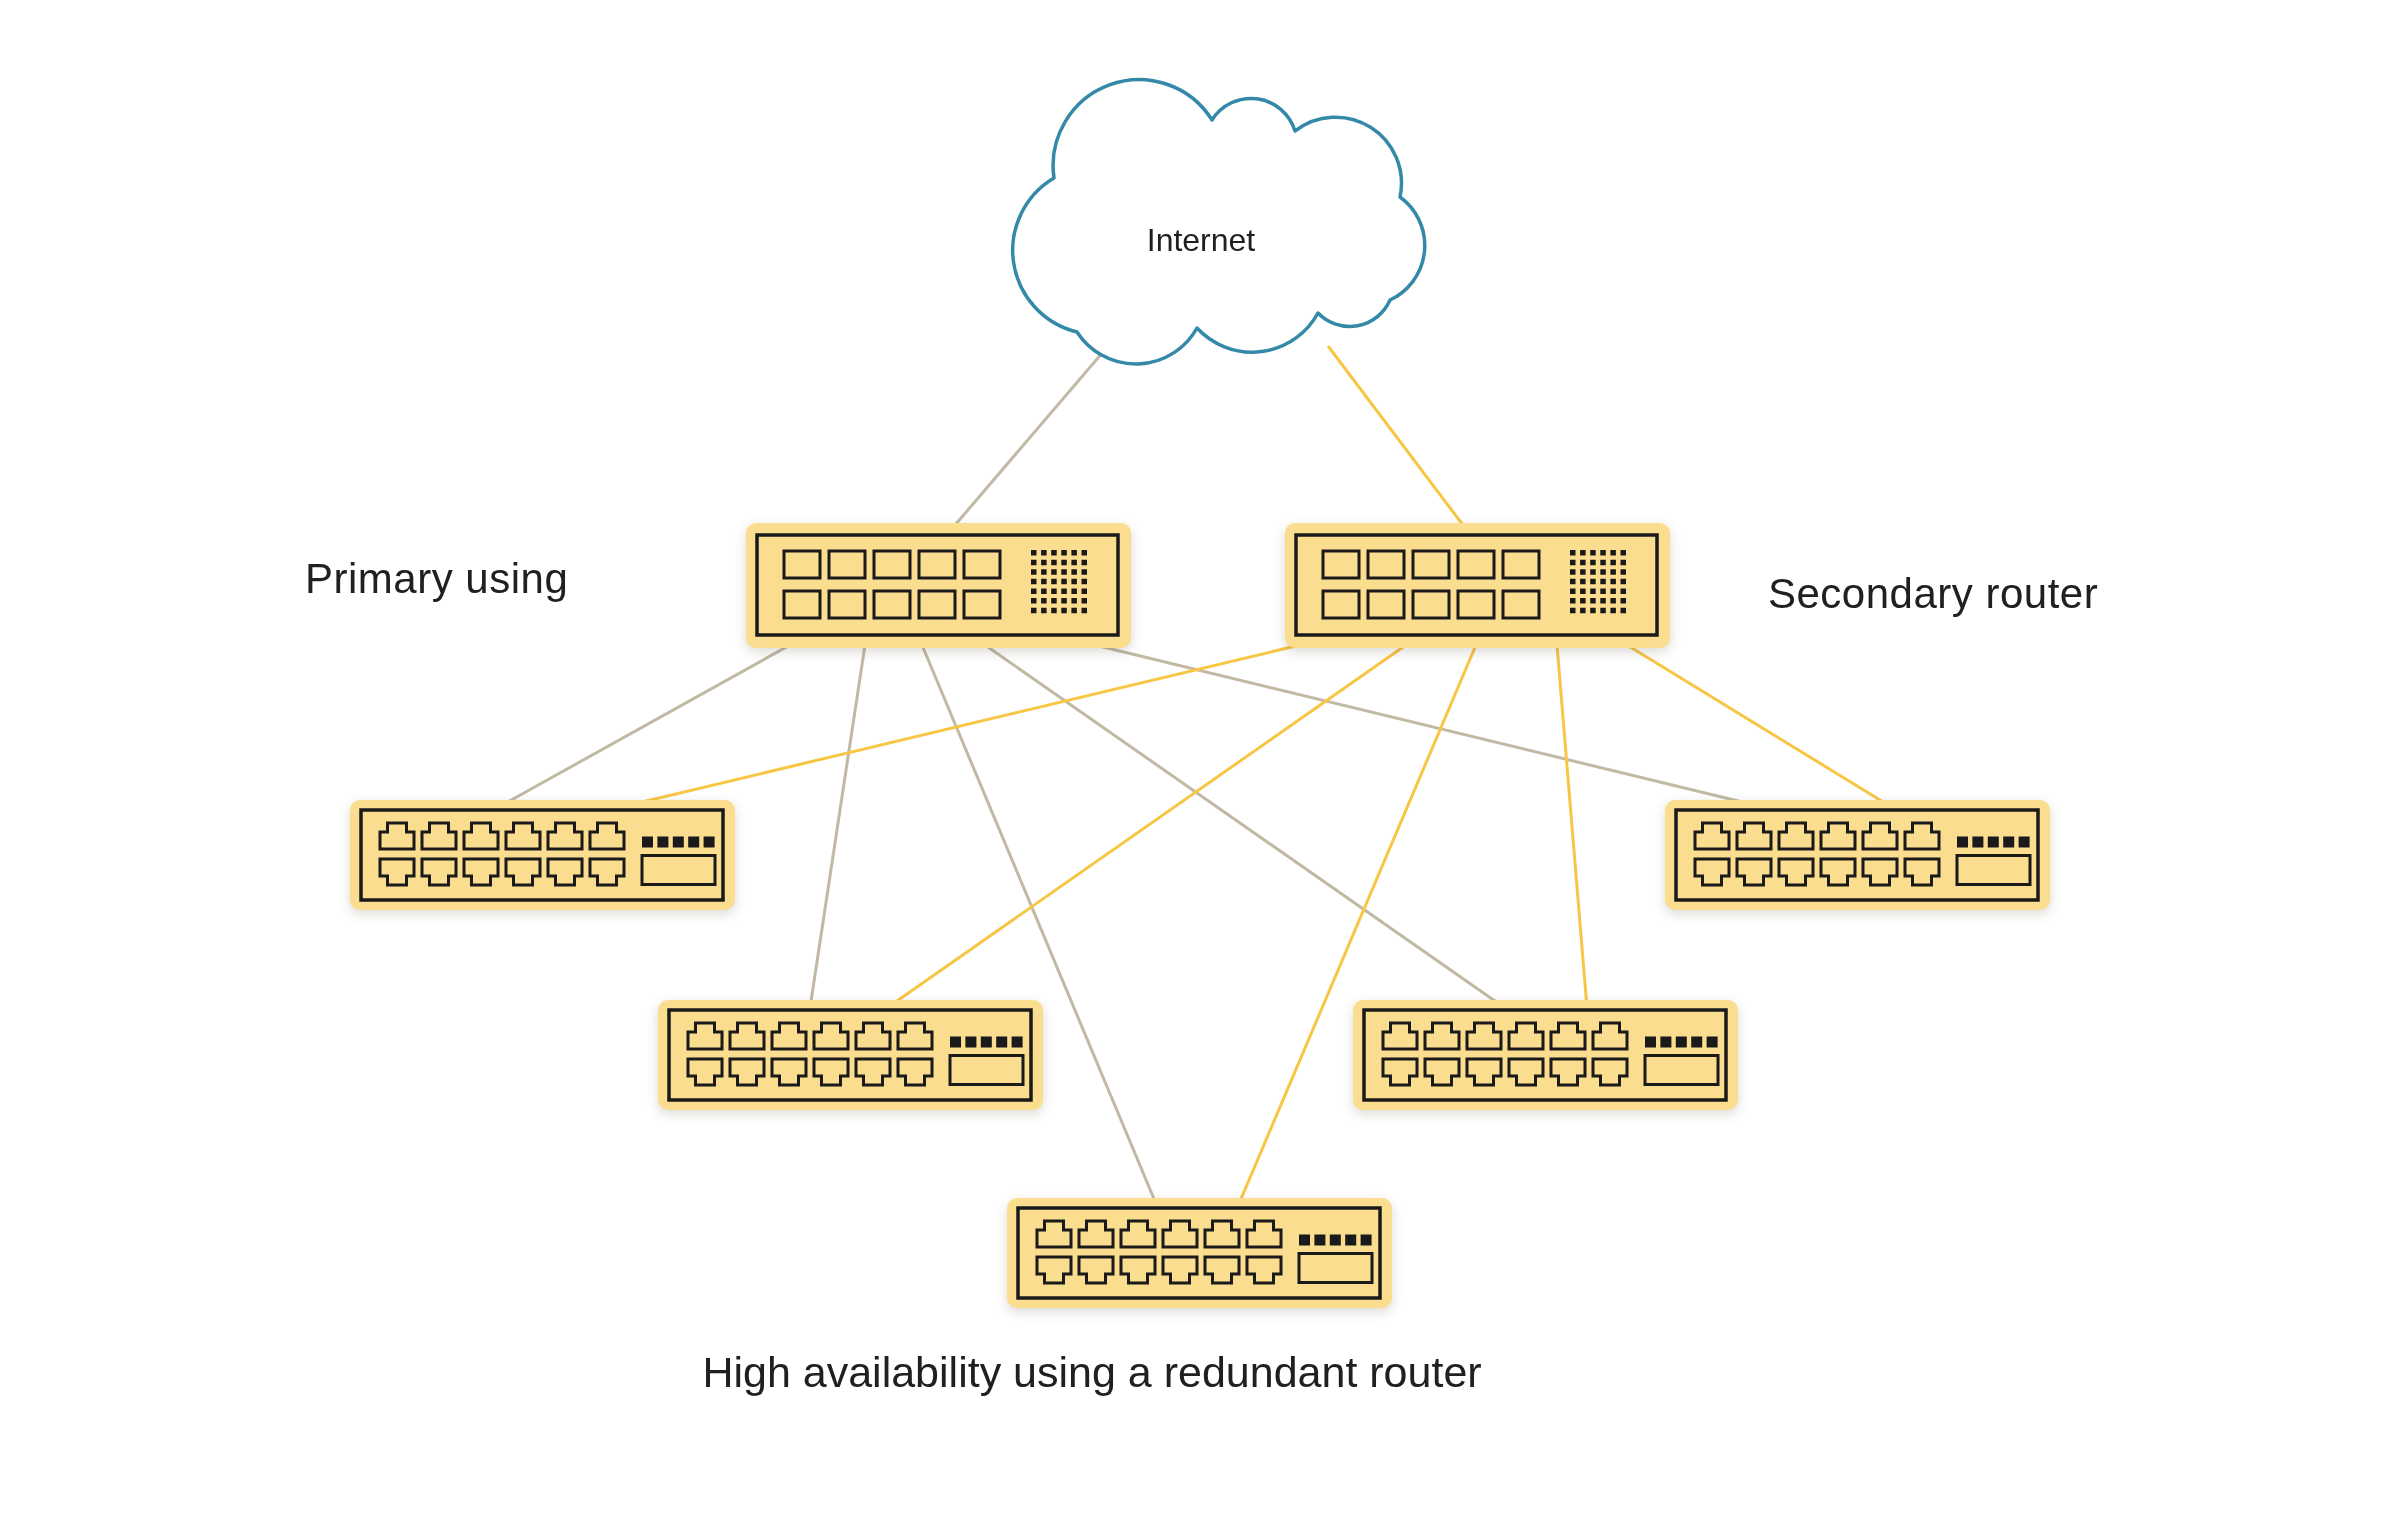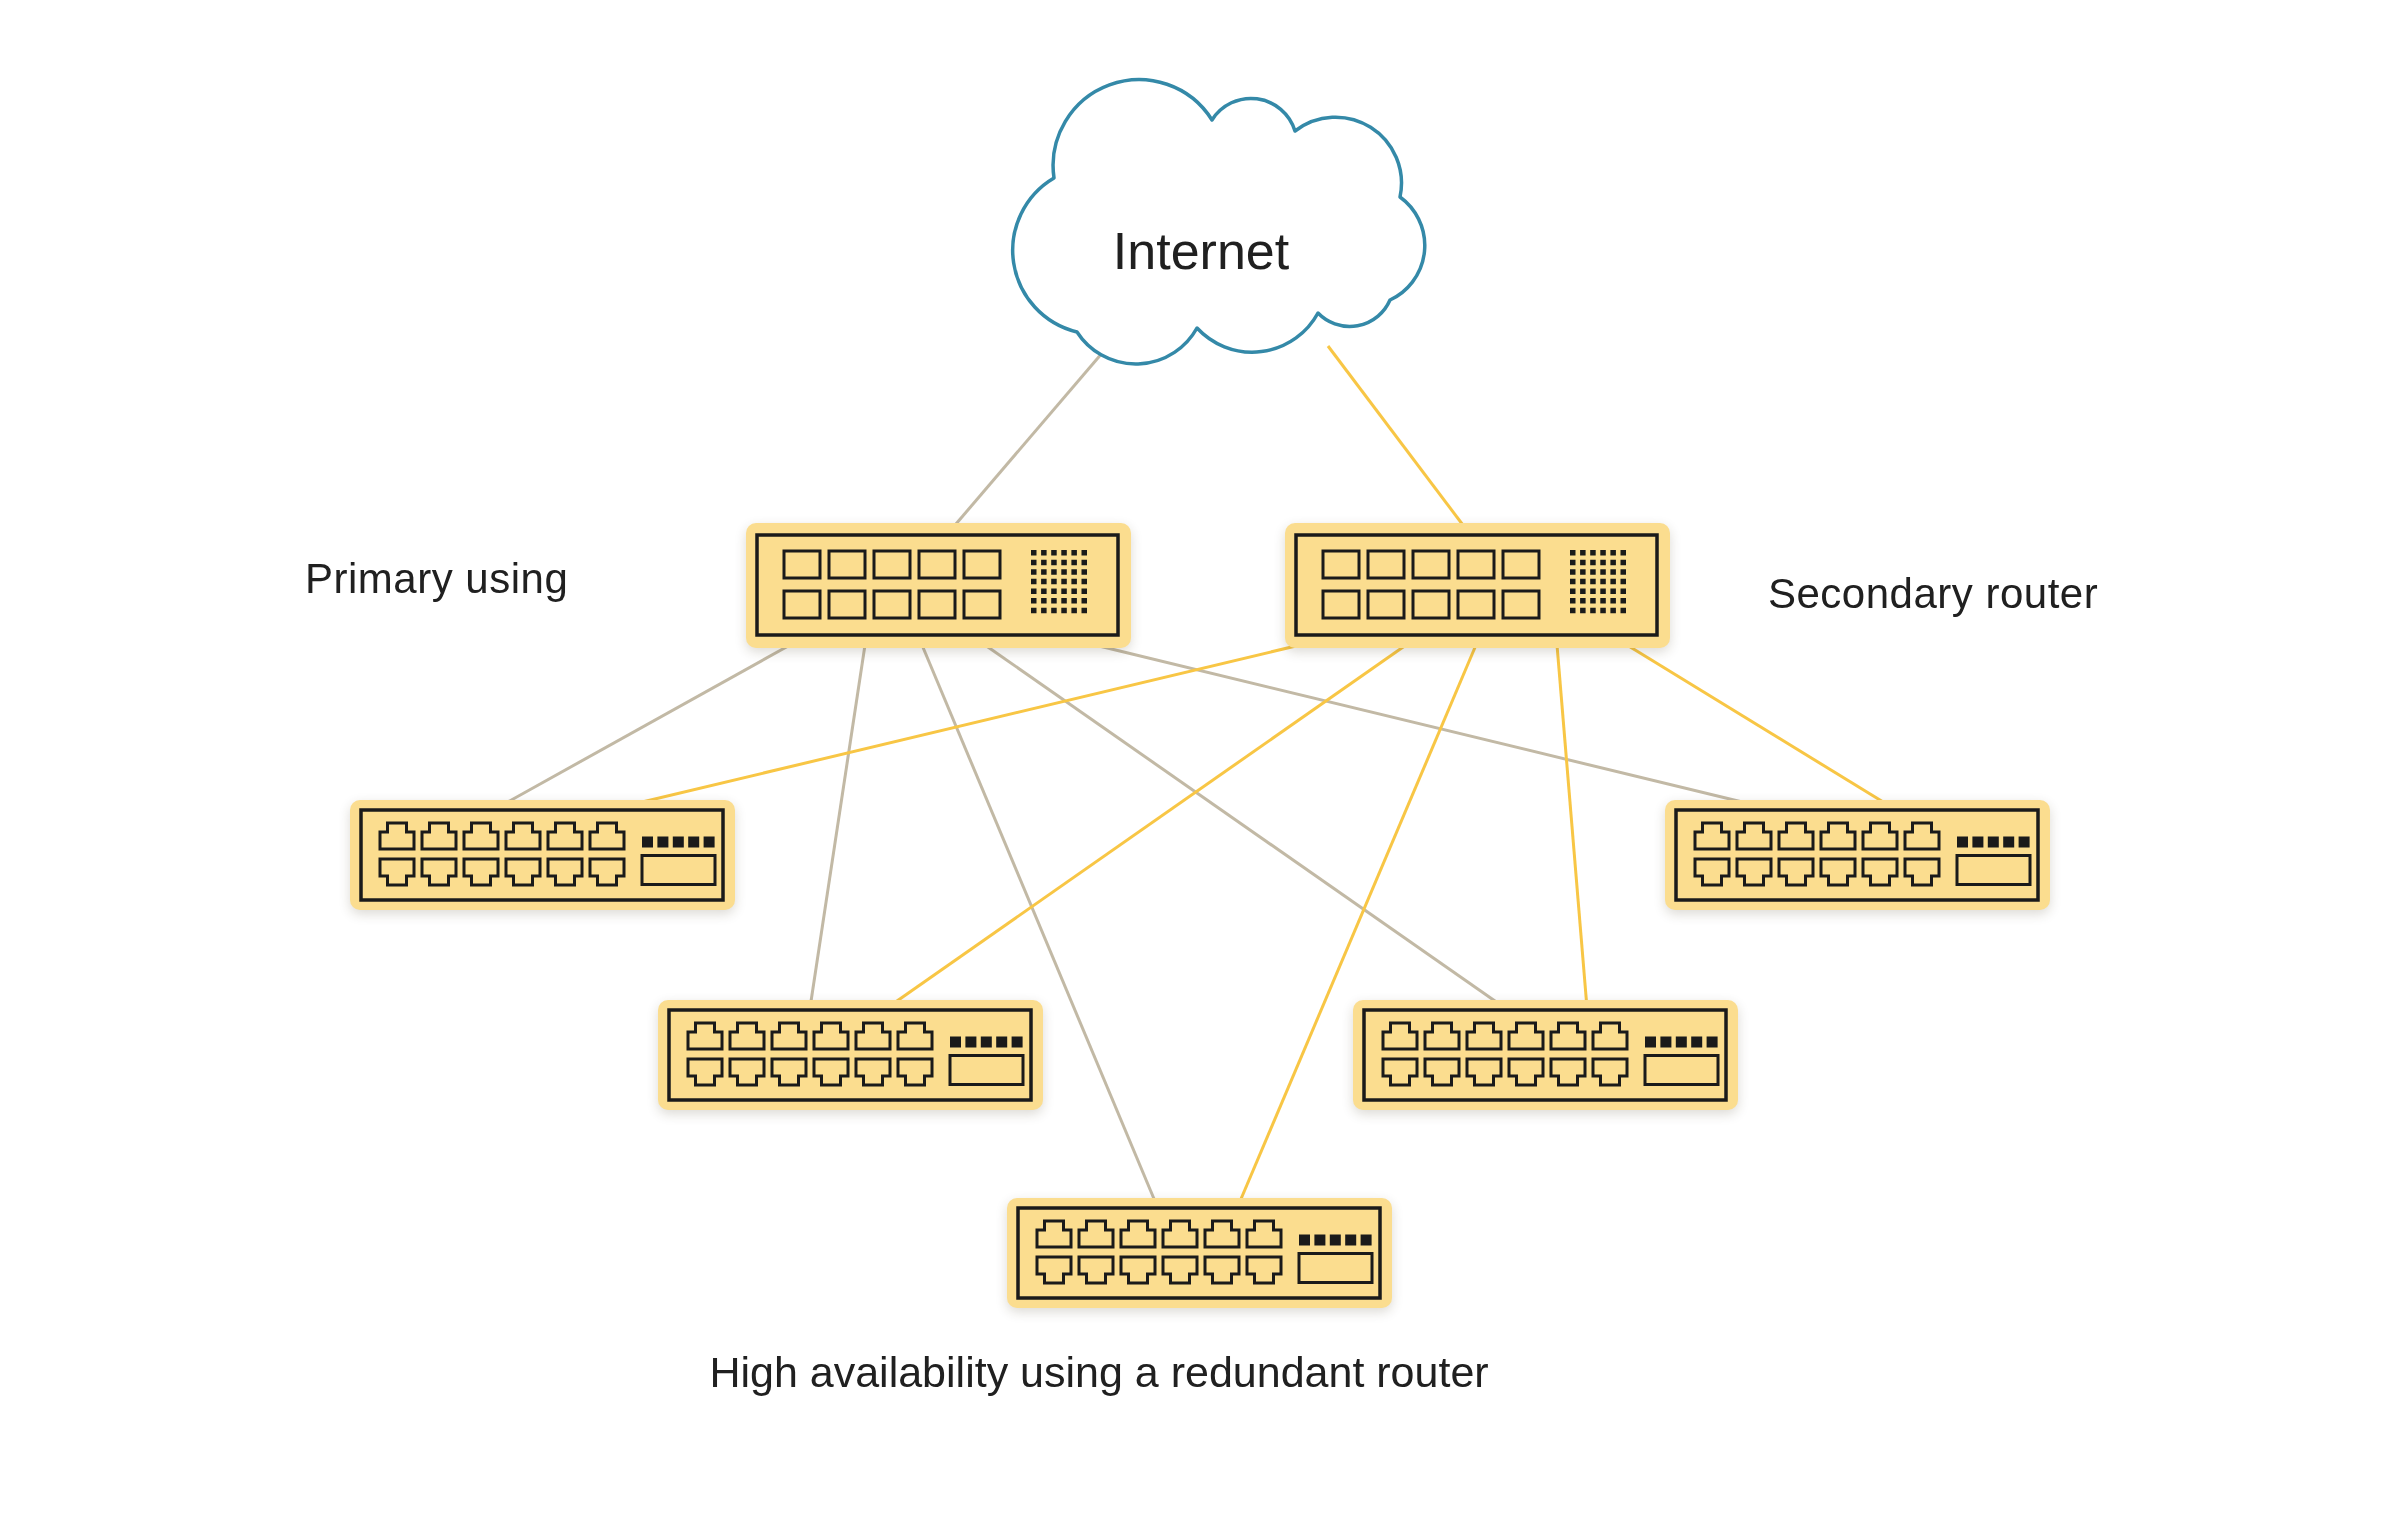--- a/index.html
+++ b/index.html
@@ -44,27 +44,27 @@
     height: 100%;
   }
   .diagram-label {
     position: absolute;
     line-height: 1.15;
     white-space: nowrap;
     color: var(--text-color, #202020);
   }
   .router-label { font-size: 42px; letter-spacing: 0.5px; }
   .cloud-label {
-    font-size: 52px;
+    font-size: 32px;
     width: 410px;
     text-align: center;
   }
   .caption {
     font-size: 43px;
-    left: 9px;
+    left: 2px;
     width: 2180px;
     text-align: center;
   }
   .defs-holder {
     position: absolute;
     width: 0; height: 0;
     overflow: hidden;
   }
 </style>
 </head>

